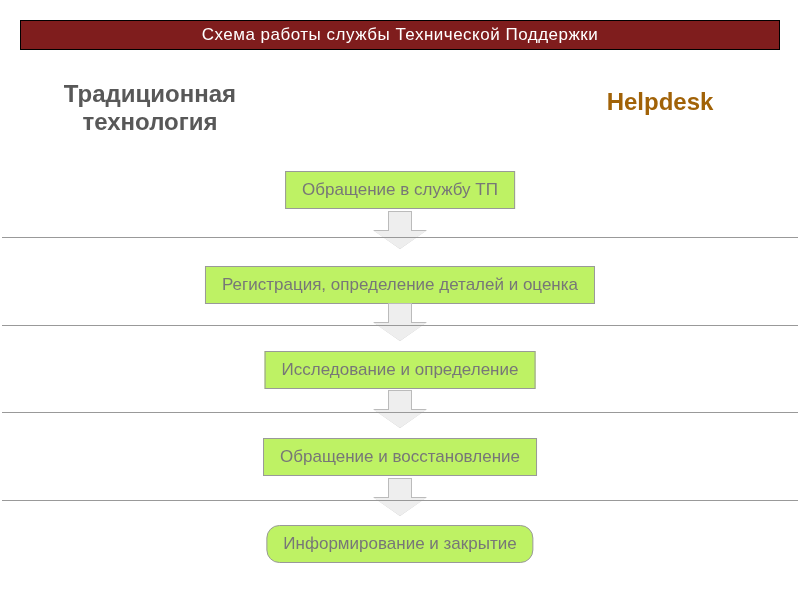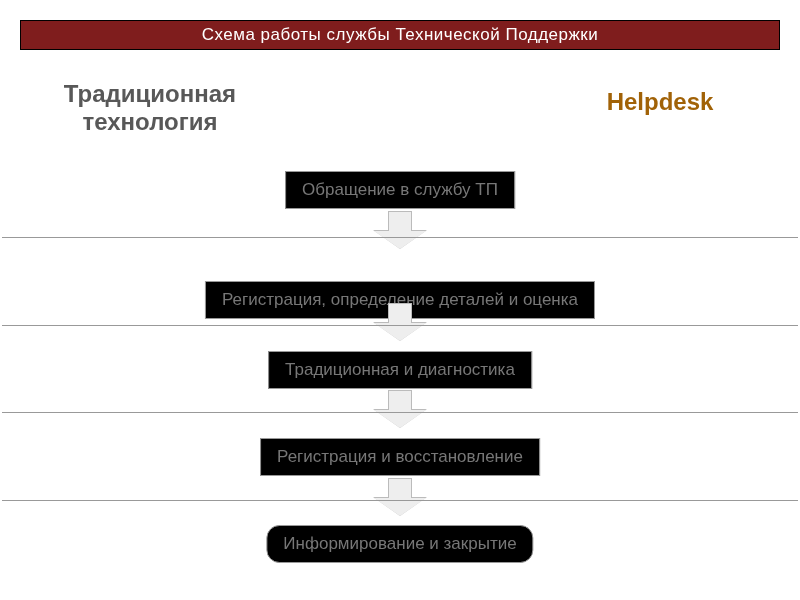--- a/index.html
+++ b/index.html
@@ -27,26 +27,26 @@
     position:absolute; left:2px; right:2px; height:1px;
     background:#999;
   }
   .r1 { top:237px; }
   .r2 { top:325px; }
   .r3 { top:412px; }
   .r4 { top:500px; }
 
   .flowbox {
     position:absolute; left:50%; transform:translateX(-50%);
-    border:1px solid #999; background:#000000;
+    border:1px solid #999; background:#bef264;
     padding:8px 16px; font-size:17px; color:#777;
     white-space:nowrap;
   }
   .b1 { top:171px; }
-  .b2 { top:281px; }
+  .b2 { top:266px; }
   .b3 { top:351px; }
   .b4 { top:438px; }
   .b5 { top:525px;border-radius:13px; }
 
   .arrow {
     position:absolute; left:50%; transform:translateX(-50%);
   }
   .arrow .shaft {
     width:24px; height:20px;
     border-left:1px solid #bbb; border-right:1px solid #bbb;
@@ -100,31 +100,31 @@
   <span>Регистрация, определение деталей и оценка</span>
 </div>
 <div class="arrow a2">
   <div class="shaft"></div>
     <div class="head"></div>
 </div>
 
 <div class="hrule r2"></div>
 
 <div class="flowbox b3">
-  <span>Традиционная и диагностика</span>
+  <span>Исследование и определение</span>
 </div>
 <div class="arrow a3">
   <div class="shaft"></div>
     <div class="head"></div>
 </div>
 
 <div class="hrule r3"></div>
 
 <div class="flowbox b4">
-  <span>Регистрация и восстановление</span>
+  <span>Обращение и восстановление</span>
 </div>
 <div class="arrow a4">
   <div class="shaft"></div>
     <div class="head"></div>
 </div>
 
 <div class="hrule r4"></div>
 
 <div class="flowbox b5">
   <span>Информирование и закрытие</span>

